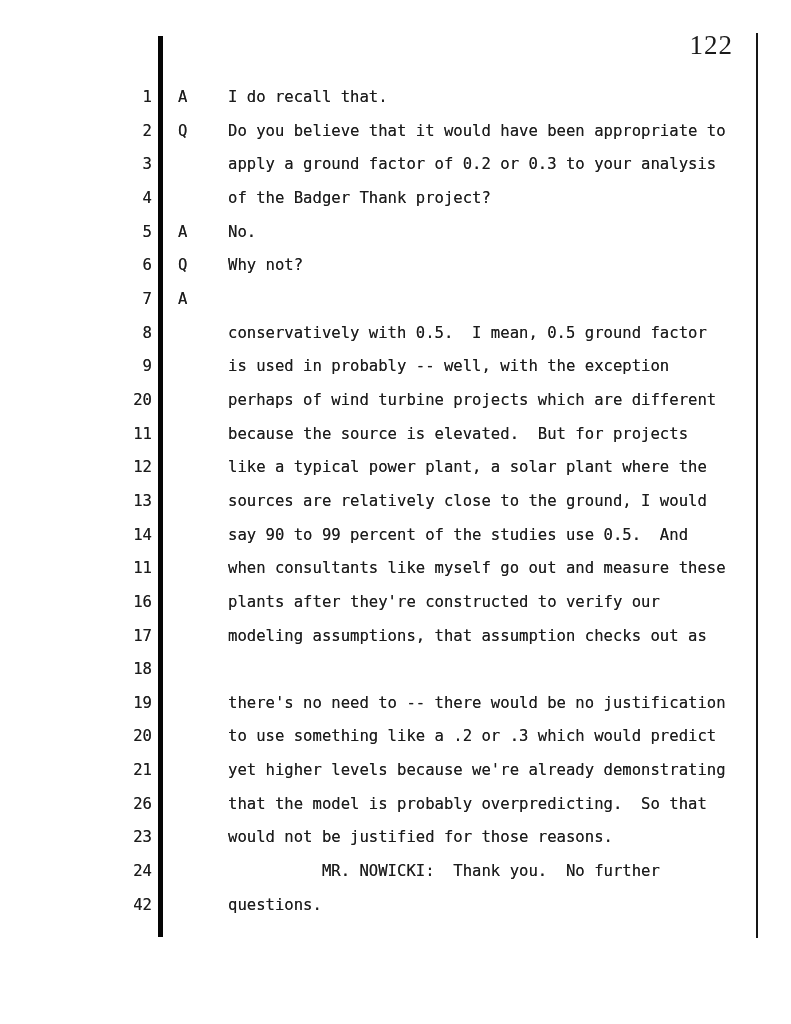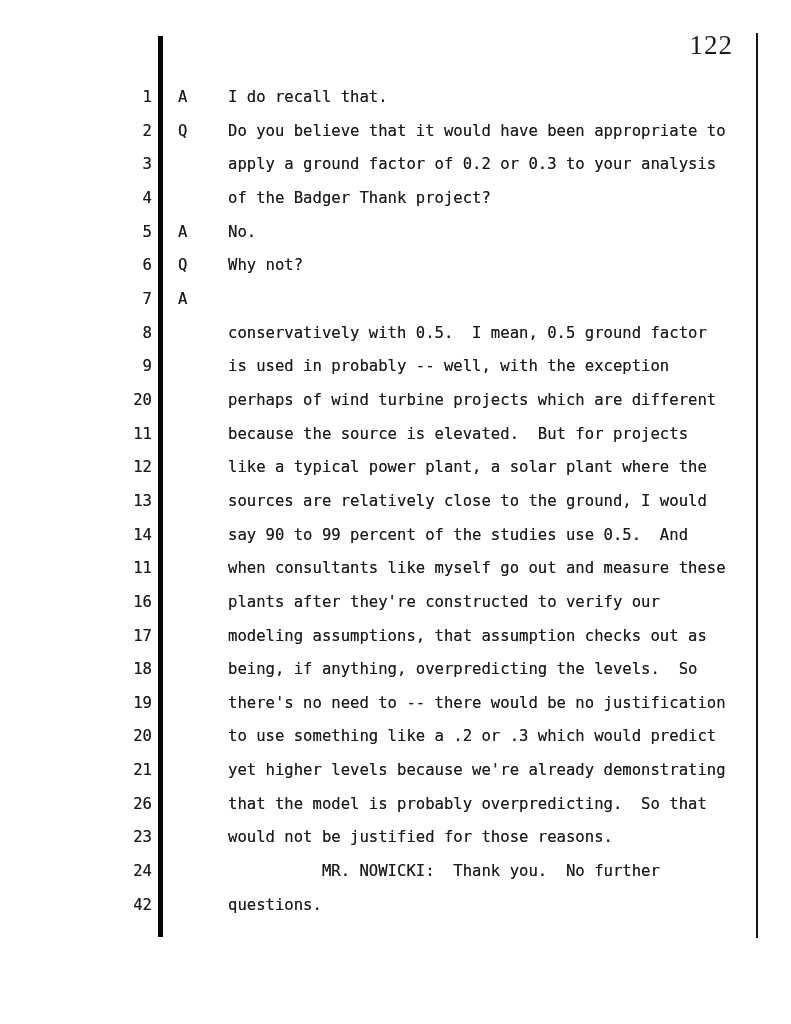--- a/index.html
+++ b/index.html
@@ -164,21 +164,20 @@
     <span class="text">plants after they're constructed to verify our</span>
   </div>
       <div class="row">
     <span class="num">17</span>
     <span class="speaker"></span>
     <span class="text">modeling assumptions, that assumption checks out as</span>
   </div>
       <div class="row">
     <span class="num">18</span>
     <span class="speaker"></span>
-    <span class="text">being, if anything, overpredicting the levels.  So</span>
   </div>
       <div class="row">
     <span class="num">19</span>
     <span class="speaker"></span>
     <span class="text">there's no need to -- there would be no justification</span>
   </div>
       <div class="row">
     <span class="num">20</span>
     <span class="speaker"></span>
     <span class="text">to use something like a .2 or .3 which would predict</span>

